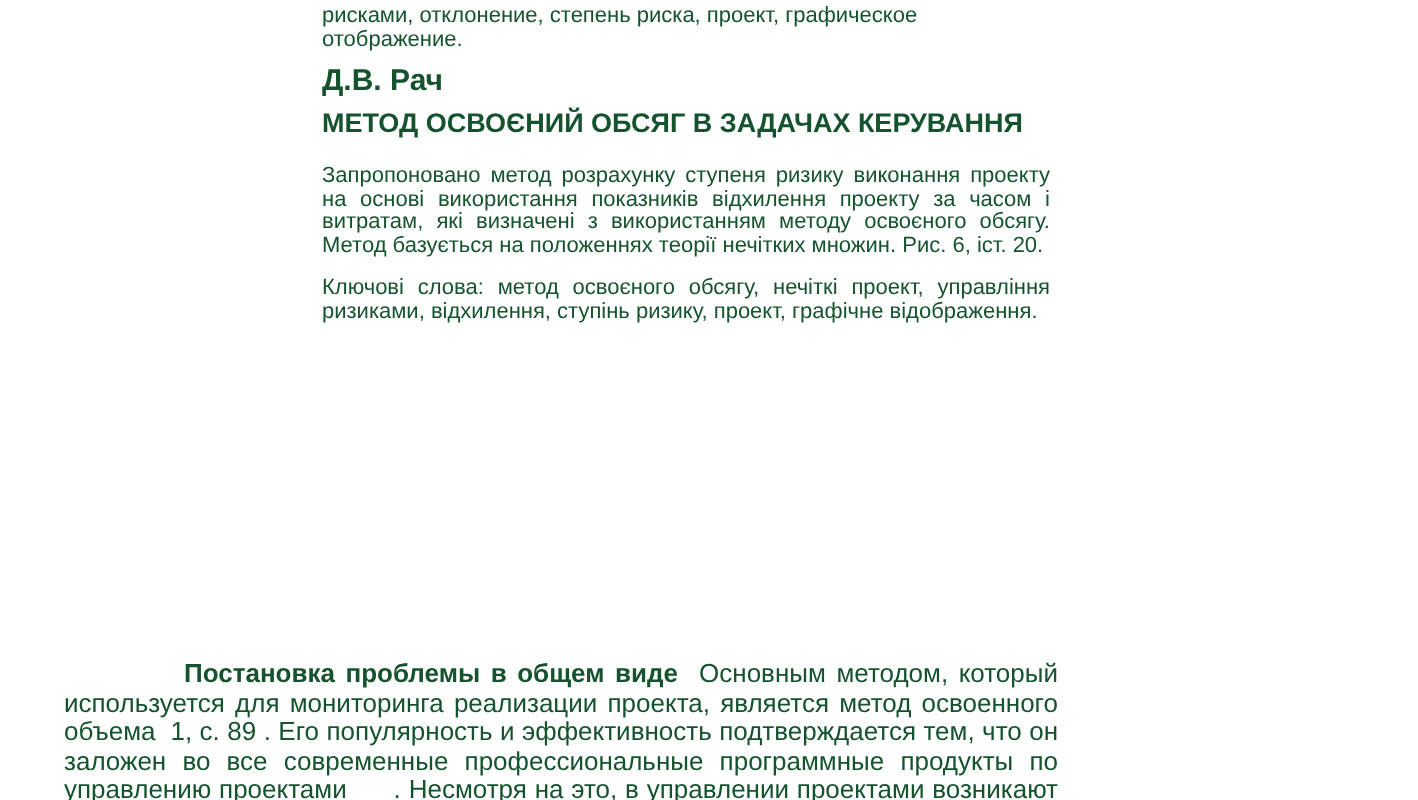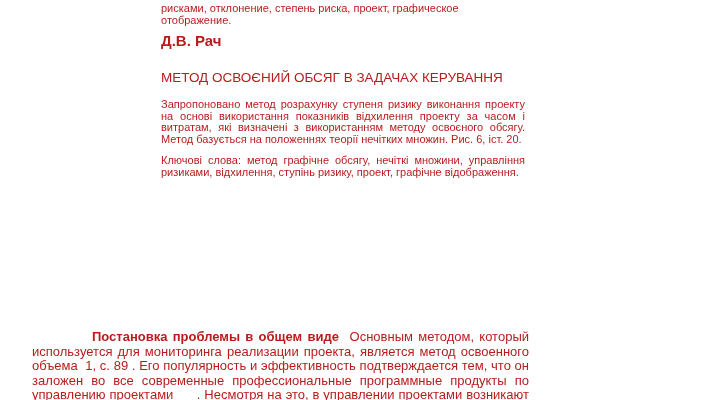--- a/index.html
+++ b/index.html
@@ -5,21 +5,21 @@
   html, body {
     margin: 0;
     padding: 0;
     background: #ffffff;
   }
   .page {
     position: relative;
     width: 709px;
     height: 400px;
     background: #ffffff;
-    color: #b91c1c;
+    color: #14532d;
     font-family: "Liberation Sans", sans-serif;
     overflow: hidden;
   }
   .page * {
     margin: 0;
     padding: 0;
   }
   .top-block {
     position: absolute;
     left: 161px;
@@ -30,24 +30,24 @@
     font-size: 11px;
     line-height: 12px;
   }
   .author {
     margin-top: 8px;
     font-size: 15px;
     line-height: 14px;
     font-weight: bold;
   }
   .title {
-    margin-top: 24px;
+    margin-top: 8px;
     font-size: 13.5px;
     line-height: 12.7px;
-    font-weight: normal;
+    font-weight: bold;
     letter-spacing: 0px;
   }
   .title-line {
     display: block;
   }
   .abstract {
     margin-top: 14px;
     font-size: 11px;
     line-height: 11.8px;
     text-align: justify;
@@ -83,21 +83,21 @@
     <p class="prev-tail">рисками, отклонение, степень риска, проект, графическое отображение.</p>
 
     <p class="author">Д.В. Рач</p>
 
     <h1 class="title">
       <span class="title-line">МЕТОД ОСВОЄНИЙ ОБСЯГ В ЗАДАЧАХ КЕРУВАННЯ</span>
     </h1>
 
     <p class="abstract">Запропоновано метод розрахунку ступеня ризику виконання проекту на основі використання показників відхилення проекту за часом і витратам, які визначені з використанням методу освоєного обсягу. Метод базується на положеннях теорії нечітких множин. Рис. 6, іст. 20.</p>
 
-    <p class="keywords">Ключові слова: метод графічне обсягу, нечіткі множини, управління ризиками, відхилення, ступінь ризику, проект, графічне відображення.</p>
+    <p class="keywords">Ключові слова: метод освоєного обсягу, нечіткі проект, управління ризиками, відхилення, ступінь ризику, проект, графічне відображення.</p>
 
   </div>
 
   <p class="body-para">
     <span class="section-heading">Постановка проблемы в общем виде</span><span>&nbsp; Основным методом, который используется для мониторинга реализации проекта, является метод освоенного объема &nbsp;1, с. 89&nbsp;. Его популярность и эффективность подтверждается тем, что он заложен во все современные профессиональные программные продукты по управлению проектами &nbsp;&nbsp;&nbsp;&nbsp;&nbsp;. Несмотря на это, в управлении проектами возникают</span>
   </p>
 
 </div>
 
 </body></html>

